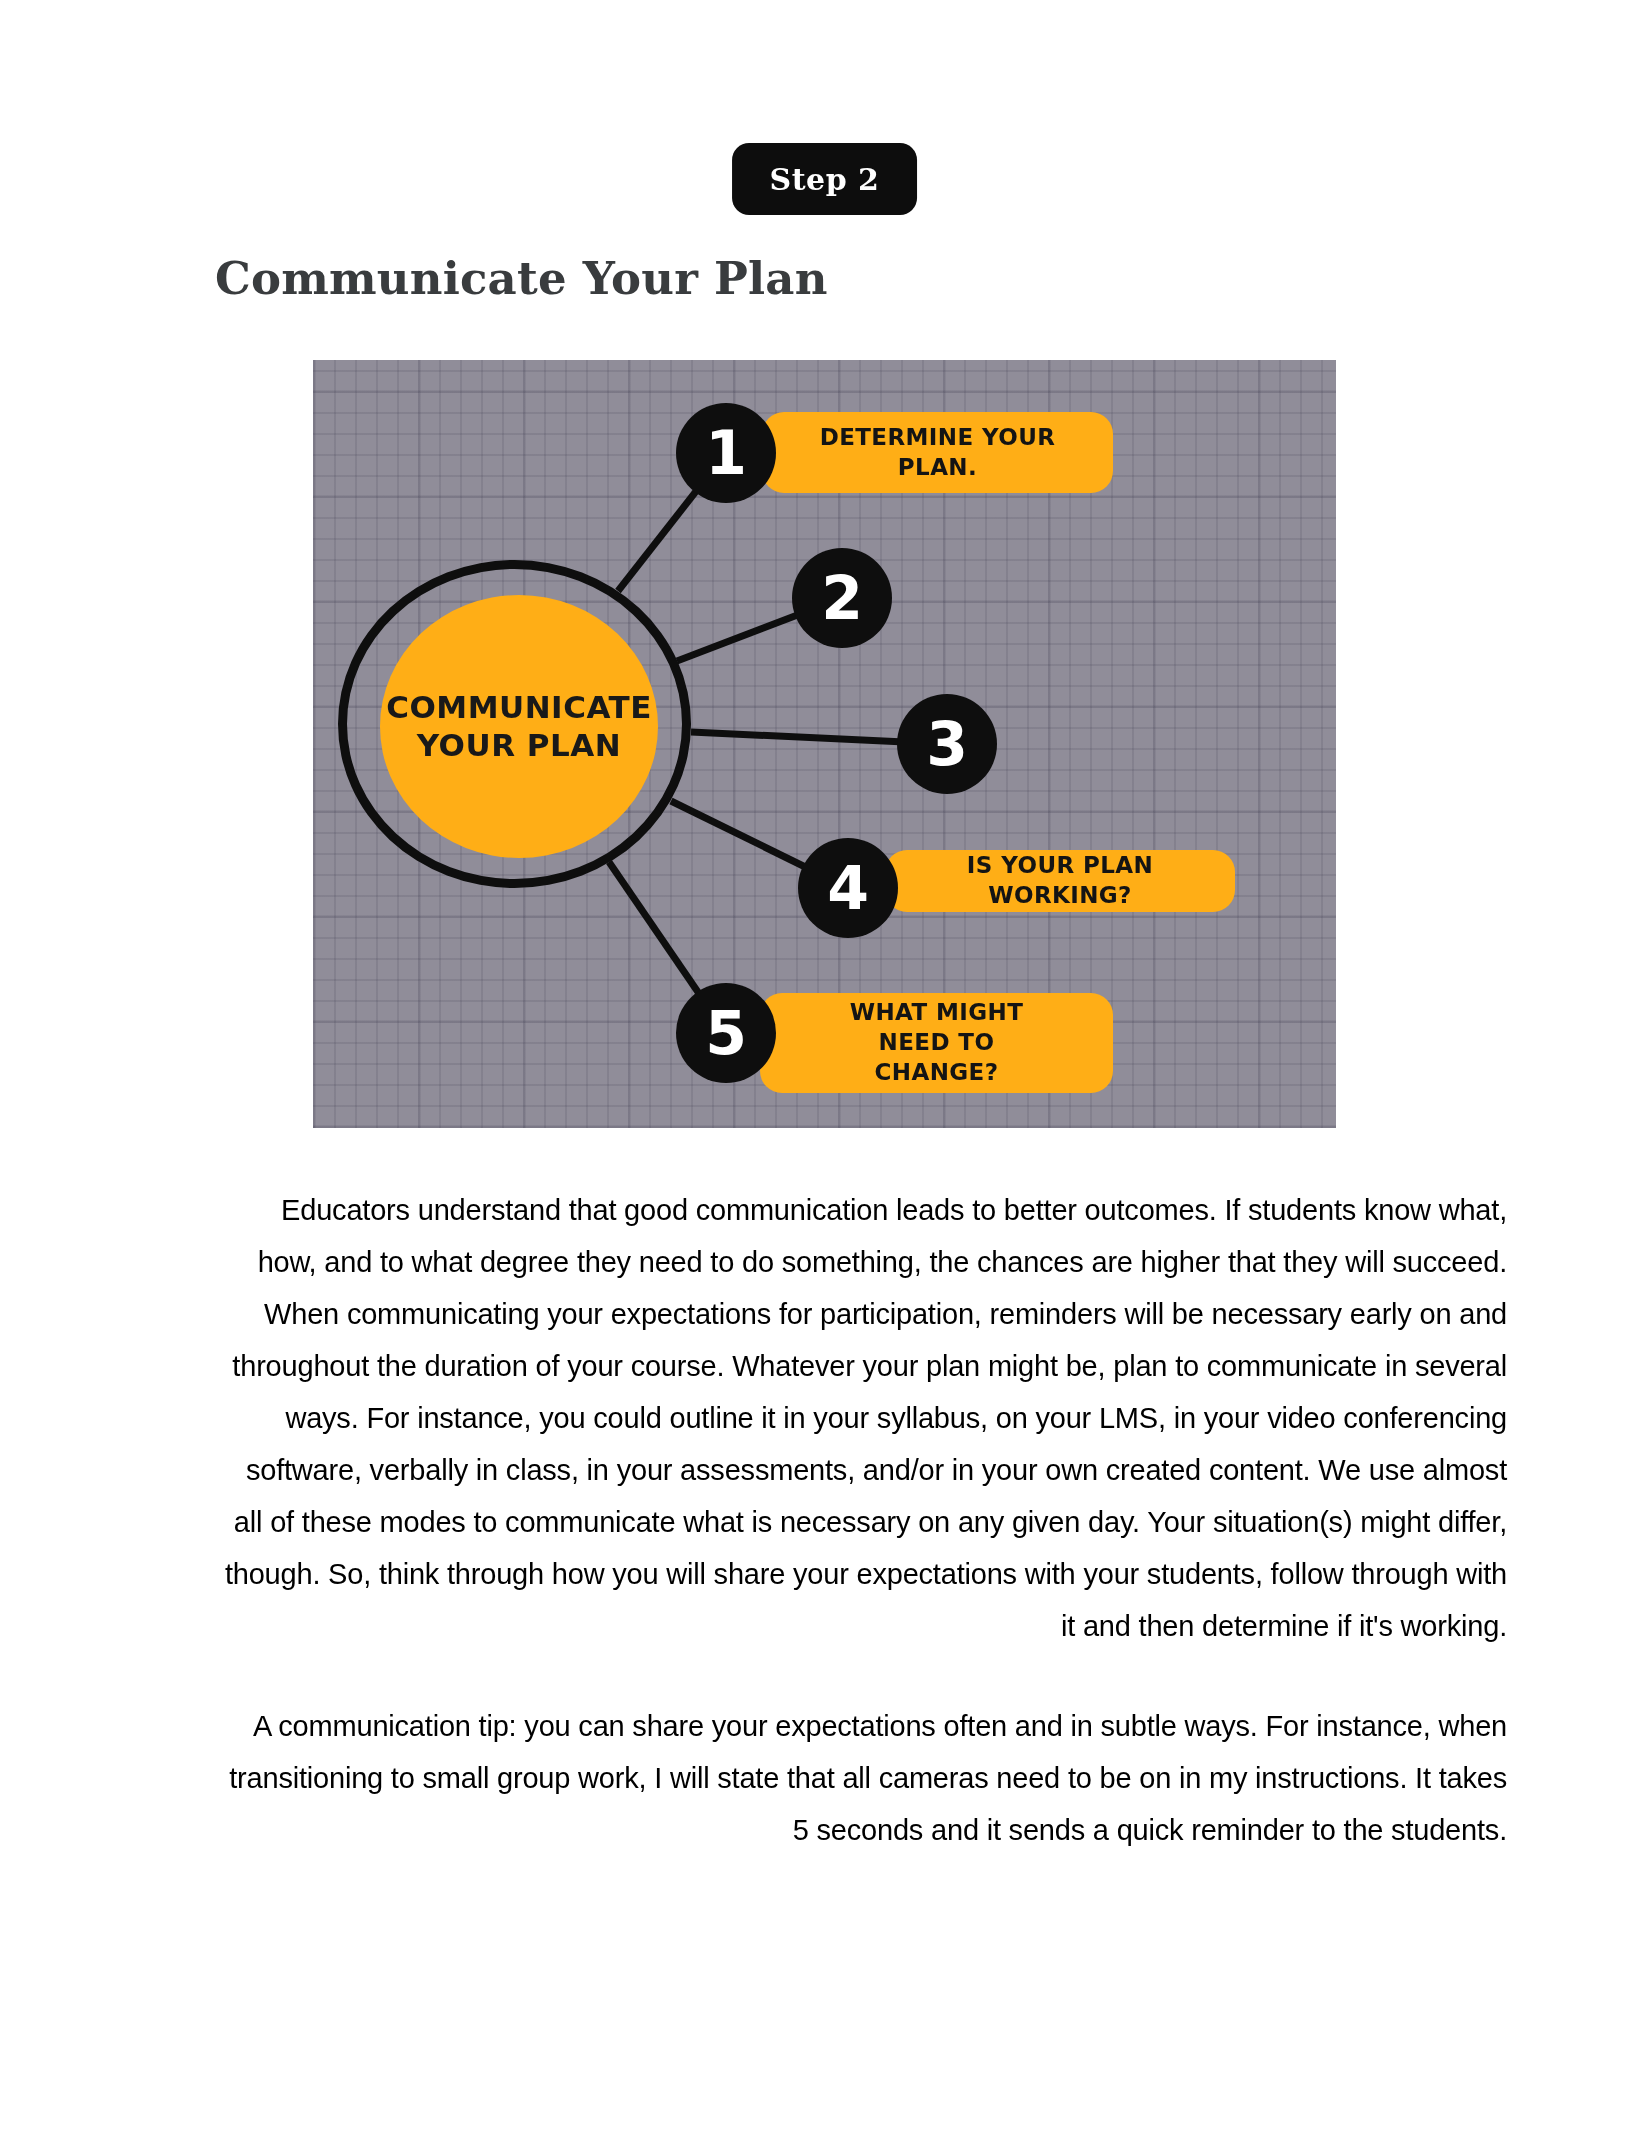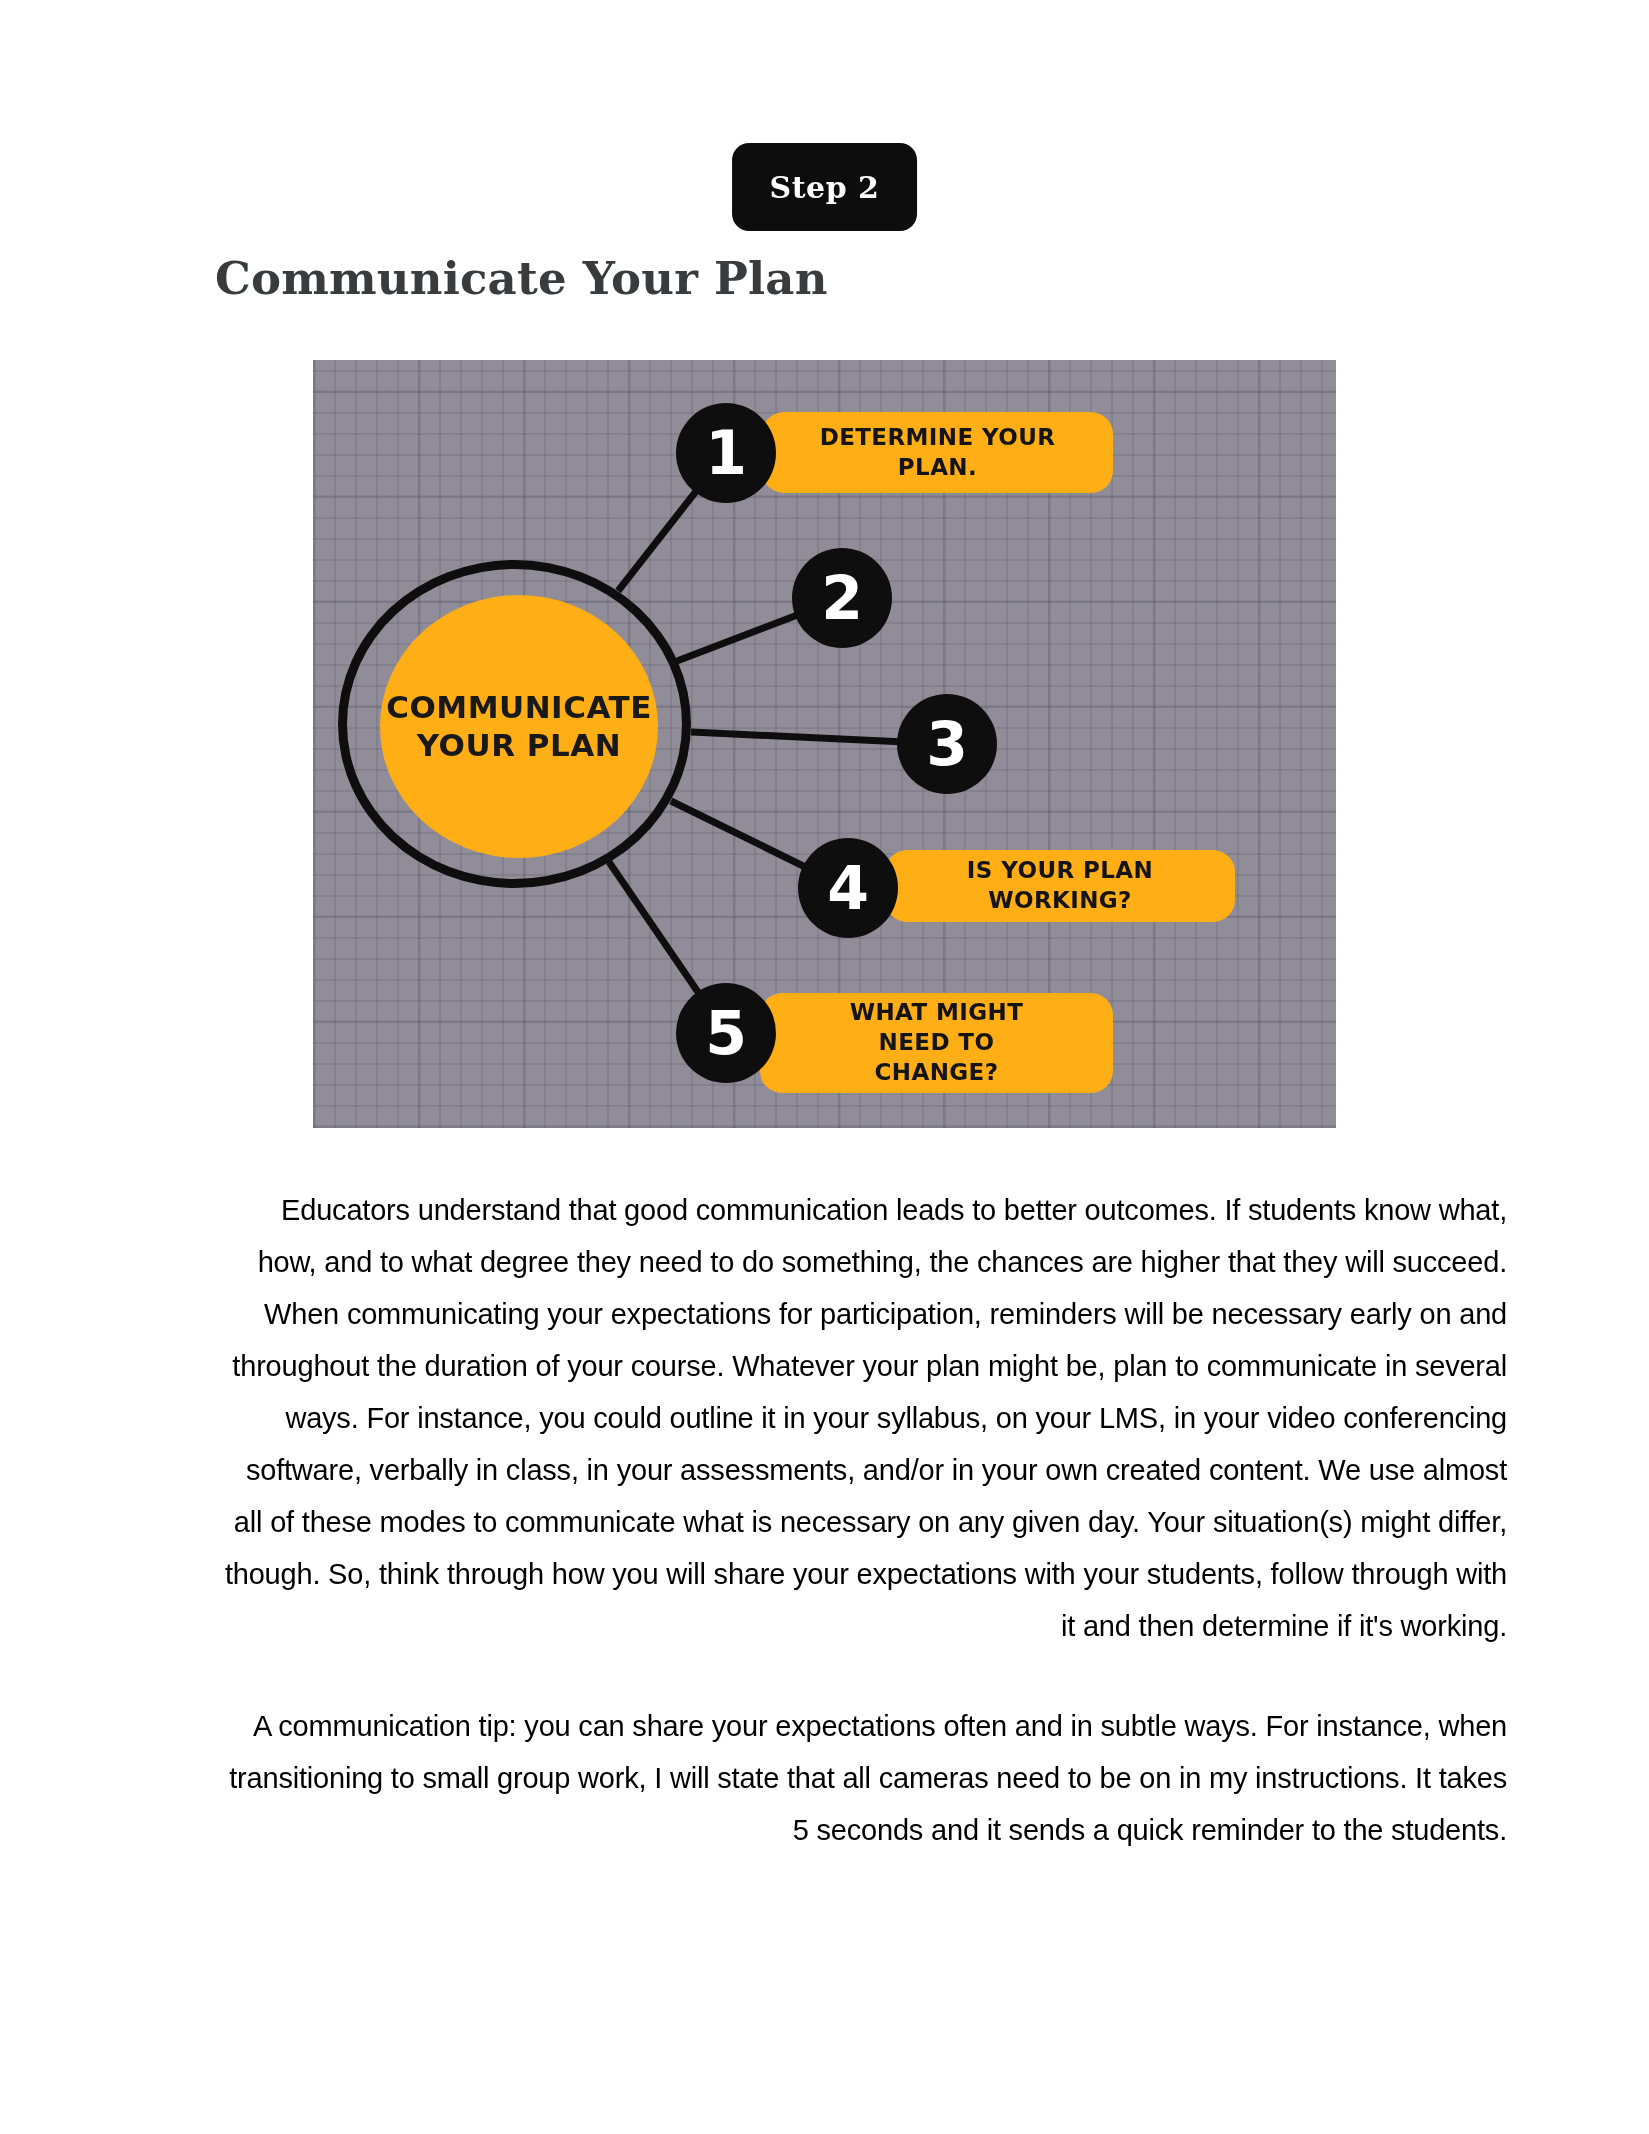--- a/index.html
+++ b/index.html
@@ -10,21 +10,21 @@
     background:#ffffff;
     font-family:"Liberation Sans", sans-serif;
     overflow:hidden;
   }
   
   .step-badge{
     position:absolute;
     top:143px; left:50%;
     transform:translateX(-50%);
     height:72px;
-    padding:8px 38px;
+    padding:0 38px;
     background:#0d0d0d;
     color:#ffffff;
     border-radius:17px;
     display:flex; align-items:center; justify-content:center;
     font-family:"DejaVu Serif", serif;
     font-weight:bold;
     font-size:30px;
     letter-spacing:0.5px;
   }
   
@@ -88,21 +88,21 @@
     font-size:23px;
     line-height:1.3;
     letter-spacing:0.4px;
     color:#141414;
     box-sizing:border-box;
     padding:16px 30px;
   }
   .node-1{left:449px; top:52px;  width:351px; height:81px;}
   .node-2{left:557px; top:195px; width:412px; height:82px; padding:0 48px;}
   .node-3{left:670px; top:343px; width:345px; height:80px;}
-  .node-4{left:572px; top:490px; width:350px; height:72px;}
+  .node-4{left:572px; top:490px; width:350px; height:62px;}
   .node-5{left:447px; top:633px; width:353px; height:100px; padding:0 60px;text-align:center;}
   .num-circle{
     position:absolute;
     width:100px; height:100px;
     border-radius:50%;
     background:#0e0e0e;
     color:#ffffff;
     display:flex; align-items:center; justify-content:center;
     font-family:"DejaVu Sans", sans-serif;
     font-weight:bold;

